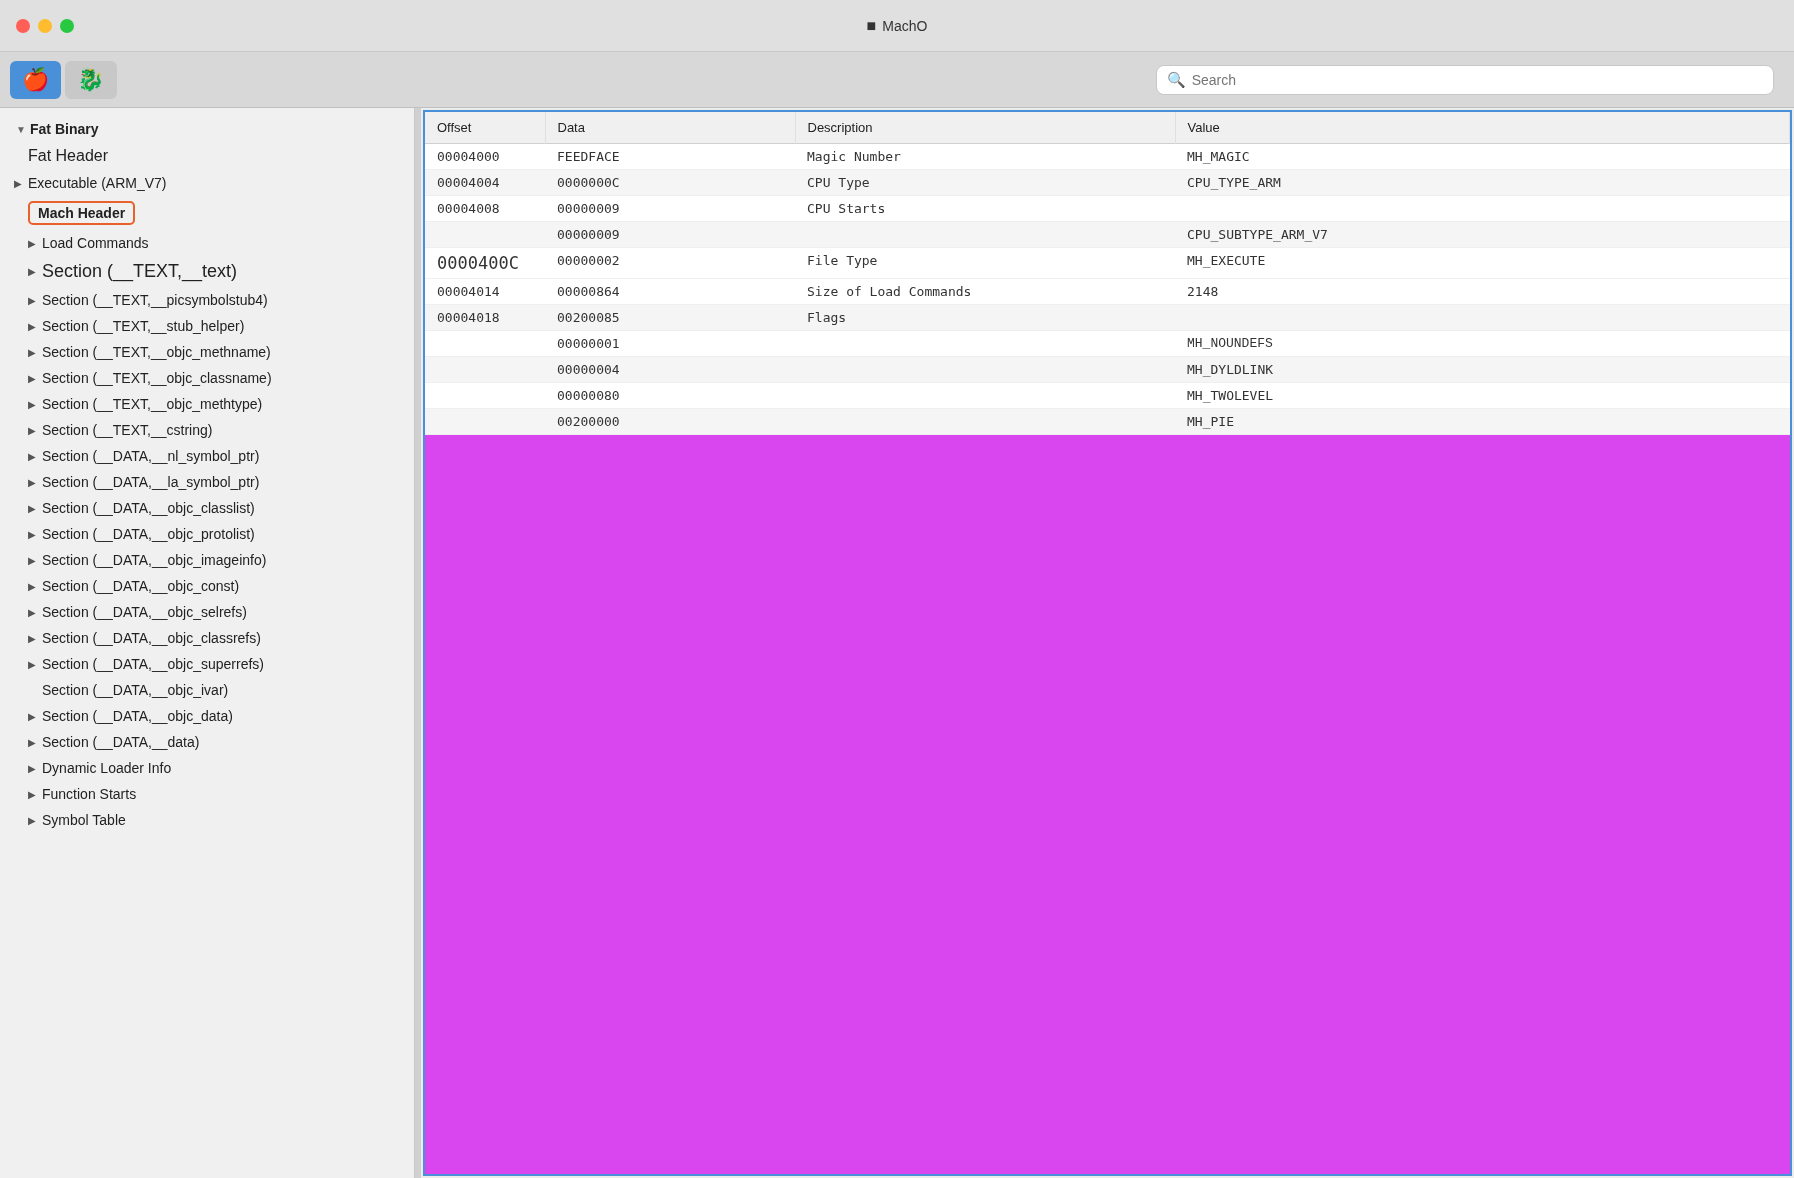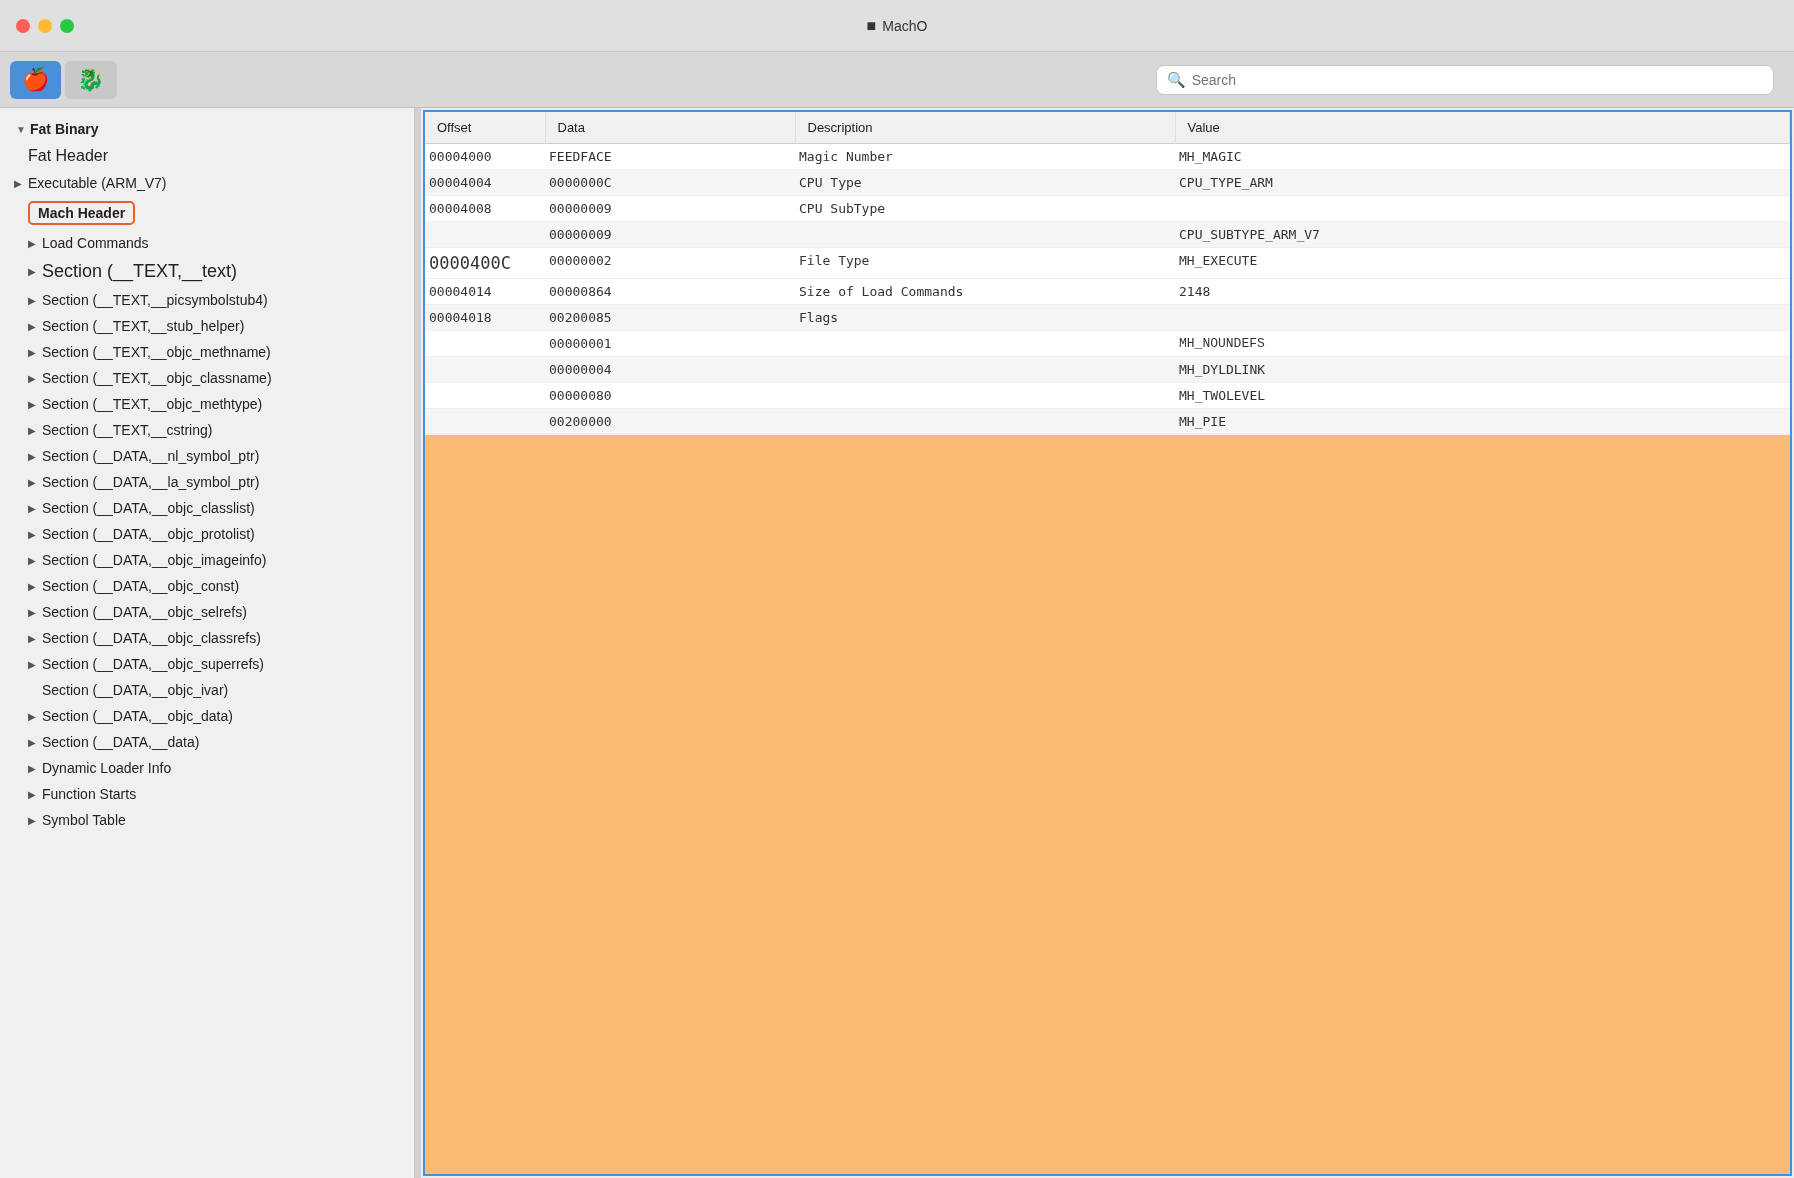--- a/index.html
+++ b/index.html
@@ -117,21 +117,21 @@
       font-size: 10px;
       color: #666;
       flex-shrink: 0;
     }
 
     .indent-1 { padding-left: 16px; }
 
     
     .content-panel {
       flex: 1;
-      background: #fdba74;
+      background: #d946ef;
       border: 2px solid #4a90d9;
       overflow: hidden;
       display: flex;
       flex-direction: column;
       margin: 2px;
     }
 
     
     .data-table {
       width: 100%;
@@ -161,21 +161,21 @@
 
     .data-table tbody tr:nth-child(even) {
       background: #f7f7f7;
     }
 
     .data-table tbody tr:nth-child(odd) {
       background: #ffffff;
     }
 
     .data-table tbody td {
-      padding: 5px 4px;
+      padding: 5px 12px;
       vertical-align: top;
       color: #333;
     }
 
     .col-offset { width: 120px; }
     .col-data { width: 250px; }
     .col-desc { width: 380px; }
     .col-value { width: auto; }
 
     .splitter {
@@ -407,21 +407,21 @@
   </tr>
           <tr style="background: rgb(245, 245, 245);">
     <td style="font-family:'SF Mono',Menlo,monospace; font-size:13px; color:#333;">00004004</td>
     <td style="font-family:'SF Mono',Menlo,monospace; font-size:13px; color:#333;">0000000C</td>
     <td style="font-family:'SF Mono',Menlo,monospace; font-size:13px; color:#333;">CPU Type</td>
     <td style="font-family:'SF Mono',Menlo,monospace; font-size:13px; color:#333;">CPU_TYPE_ARM</td>
   </tr>
           <tr style="background: rgb(255, 255, 255);">
     <td style="font-family:'SF Mono',Menlo,monospace; font-size:13px; color:#333;">00004008</td>
     <td style="font-family:'SF Mono',Menlo,monospace; font-size:13px; color:#333;">00000009</td>
-    <td style="font-family:'SF Mono',Menlo,monospace; font-size:13px; color:#333;">CPU SubType</td>
+    <td style="font-family:'SF Mono',Menlo,monospace; font-size:13px; color:#333;">CPU Starts</td>
     <td style="font-family:'SF Mono',Menlo,monospace; font-size:13px; color:#333;"></td>
   </tr>
           <tr style="background: rgb(245, 245, 245);">
     <td style="font-family:'SF Mono',Menlo,monospace; font-size:13px; color:#333;"></td>
     <td style="font-family:'SF Mono',Menlo,monospace; font-size:13px; color:#333;">00000009</td>
     <td style="font-family:'SF Mono',Menlo,monospace; font-size:13px; color:#333;"></td>
     <td style="font-family:'SF Mono',Menlo,monospace; font-size:13px; color:#333;">CPU_SUBTYPE_ARM_V7</td>
   </tr>
           <tr style="background: rgb(255, 255, 255);">
     <td style="font-family:'SF Mono',Menlo,monospace; font-size:17px; color:#333;">0000400C</td>

